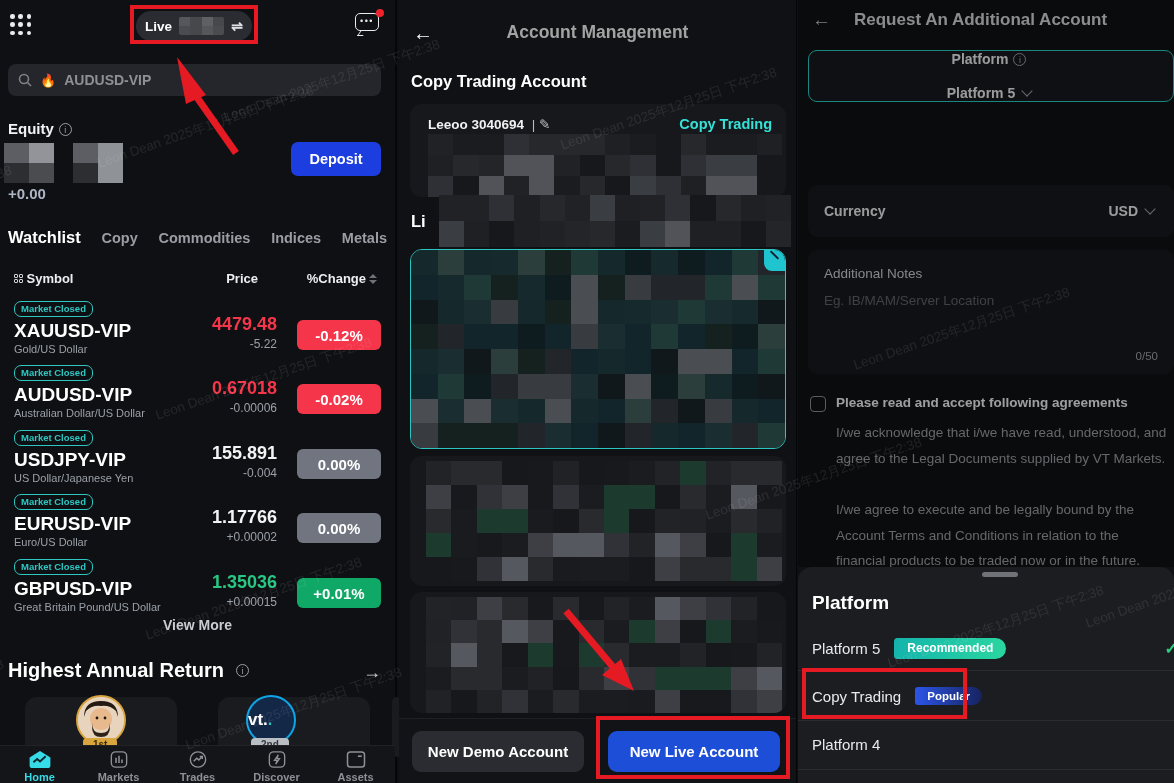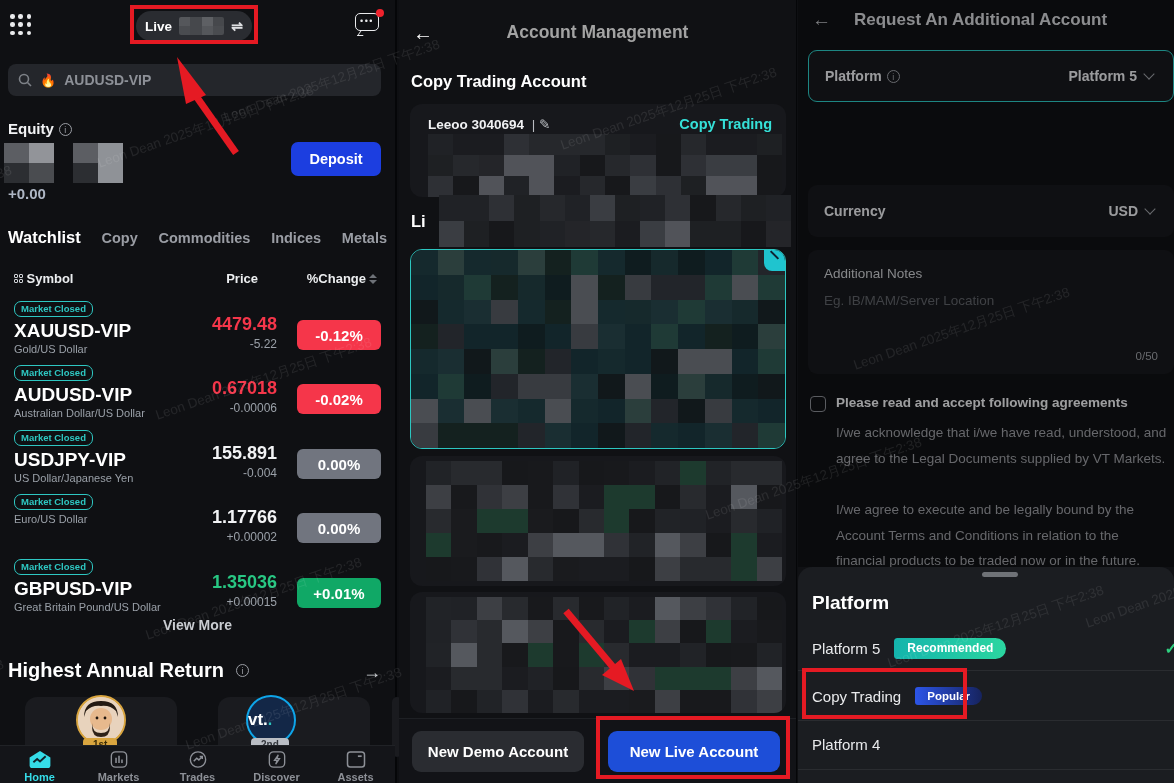--- a/index.html
+++ b/index.html
@@ -90,21 +90,21 @@
   .corner-tag { position:absolute; right:-1px; top:-1px; width:22px; height:22px; background:#1fc4cf; border-radius:0 11px 0 8px; }
   .corner-tag::after { content:""; position:absolute; left:5px; top:5px; width:11px; height:2px; background:#123; transform:rotate(45deg); }
   .mid-bar { position:absolute; left:0; right:0; top:718px; height:65px; background:#121317; border-top:1px solid #1e2024; }
   .btn-demo { position:absolute; left:13px; top:12px; width:172px; height:41px; background:#2a2c31; border:none; border-radius:9px; color:#fff; font-size:15px; font-weight:bold; font-family:inherit; }
   .btn-live { position:absolute; right:16px; top:12px; width:172px; height:41px; background:#1d4ed8; border:none; border-radius:9px; color:#fff; font-size:15px; font-weight:bold; font-family:inherit; }
 
   
   .r-head { position:absolute; left:56px; top:10px; font-size:17px; font-weight:bold; color:#cdcfd2; }
   .r-back { position:absolute; left:14px; top:9px; font-size:19px; color:#b9bbbf; }
   .r-field { position:absolute; left:10px; right:0; height:52px; background:#17181c; border-radius:9px; display:flex; align-items:center; justify-content:space-between; padding:0 20px 0 16px; }
-  .r-field.hl { border:1.5px solid #2cc6c0; }
+  .r-field.hl { border:1.5px solid #2cc6c0;flex-direction:column; }
   .rf-label { font-size:14px; font-weight:bold; color:#e4e5e8; }
   .rf-value { font-size:14px; font-weight:bold; color:#e4e5e8; display:flex; align-items:center; gap:8px; }
   .chev { width:8px; height:8px; border-right:1.8px solid #9a9da3; border-bottom:1.8px solid #9a9da3; transform:rotate(45deg); margin-top:-4px; }
   .notes-box { position:absolute; left:10px; right:0; top:250px; height:124px; background:#17181c; border-radius:9px; padding:16px; }
   .notes-label { font-size:13.5px; color:#c5c7cb; }
   .notes-ph { font-size:13.5px; color:#5d6066; margin-top:12px; }
   .notes-count { position:absolute; right:16px; bottom:12px; font-size:11.5px; color:#9a9da3; }
   .agree-row { position:absolute; left:12px; top:395px; display:flex; gap:10px; align-items:flex-start; }
   .checkbox { width:16px; height:16px; border:1.6px solid #85888e; border-radius:4px; margin-top:1px; flex:none; }
   .agree-title { font-size:13.5px; font-weight:bold; color:#e8e9eb; }
@@ -246,20 +246,21 @@
       <div class="wsym">USDJPY-VIP</div>
       <div class="wname">US Dollar/Japanese Yen</div>
       <div class="wprice">
           <div class="pval">155.891</div>
           <div class="pdelta">-0.004</div>
         </div>
       <span class="pct">0.00%</span>
     </div>
     <div class="wrow flat" style="top:491px">
       <span class="mc-badge">Market Closed</span>
+      <div class="wsym">EURUSD-VIP</div>
       <div class="wname">Euro/US Dollar</div>
       <div class="wprice">
           <div class="pval">1.17766</div>
           <div class="pdelta">+0.00002</div>
         </div>
       <span class="pct">0.00%</span>
     </div>
     <div class="wrow up" style="top:556px">
       <span class="mc-badge">Market Closed</span>
       <div class="wsym">GBPUSD-VIP</div>

